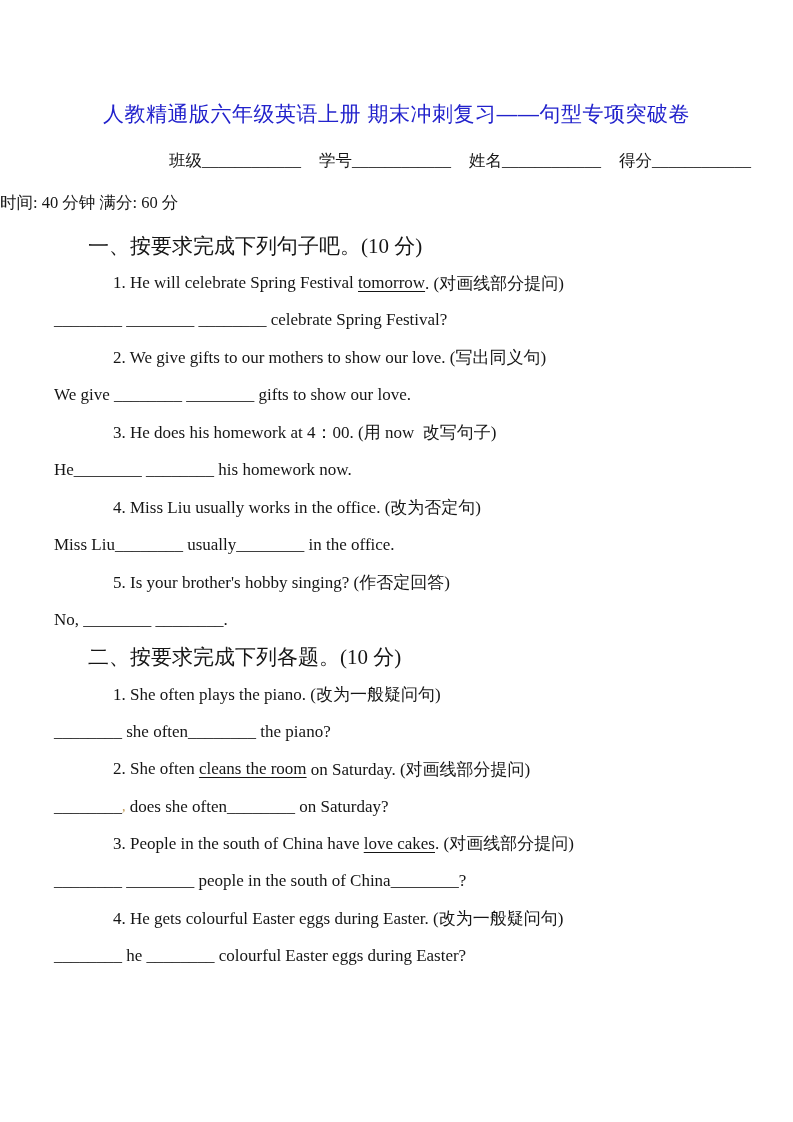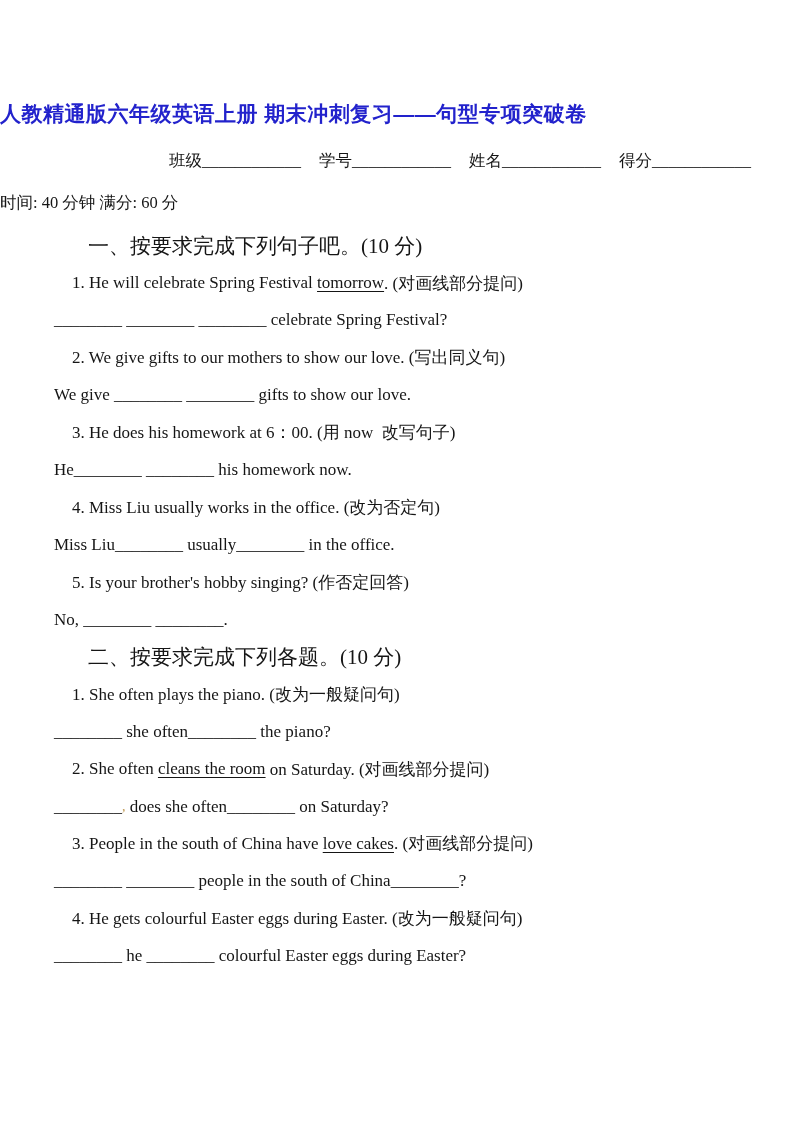--- a/index.html
+++ b/index.html
@@ -8,22 +8,23 @@
     background: #ffffff;
     font-family: "Liberation Serif", "DejaVu Serif", serif;
     color: #151515;
     overflow: hidden;
   }
   .page { position: relative; width: 793px; height: 1122px; background: #fff; }
 
   .title {
     margin: 0;
     padding-top: 100px;
+    text-align: center;
     font-family: "Liberation Sans", "DejaVu Sans", sans-serif;
-    font-weight: bold;
+    font-weight: normal;
     font-size: 21px;
     letter-spacing: 0.5px;
     color: #2222cc;
     height: 28px;
     line-height: 28px;
   }
 
   .form-line {
     margin-top: 20px;
     padding-left: 125px;
@@ -46,21 +47,21 @@
 
   .content { margin-top: 11px; }
   .line {
     height: 37.4px;
     display: flex;
     align-items: center;
     white-space: pre-wrap;
     font-size: 17px;
   }
   .line.heading  { padding-left: 88px; font-size: 21px; text-align: right; }
-  .line.question { padding-left: 72px; }
+  .line.question { padding-left: 113px; }
   .line.answer   { padding-left: 54px; }
 
   .u { text-decoration: underline; text-underline-offset: 3px; }
   .faint { color: #c09a55; font-size: 14px; }
 </style>
 </head>
 <body>
 
 <div class="page">
   <h1 class="title">人教精通版六年级英语上册 期末冲刺复习——句型专项突破卷</h1>
@@ -73,21 +74,21 @@
     </div>
 
   <div class="meta-line">时间: 40 分钟  满分: 60 分</div>
 
   <div class="content" id="content">
       <div class="line heading">一、按要求完成下列句子吧。(10 分)</div>
       <div class="line question"><span>1. He will celebrate Spring Festival </span><span class="u">tomorrow</span><span>. (对画线部分提问)</span></div>
       <div class="line answer"><span>________ ________ ________ celebrate Spring Festival?</span></div>
       <div class="line question"><span>2. We give gifts to our mothers to show our love. (写出同义句)</span></div>
       <div class="line answer"><span>We give ________ ________ gifts to show our love.</span></div>
-      <div class="line question"><span>3. He does his homework at 6：00. (用 now  改写句子)</span></div>
+      <div class="line question"><span>3. He does his homework at 4：00. (用 now  改写句子)</span></div>
       <div class="line answer"><span>He________ ________ his homework now.</span></div>
       <div class="line question"><span>4. Miss Liu usually works in the office. (改为否定句)</span></div>
       <div class="line answer"><span>Miss Liu________ usually________ in the office.</span></div>
       <div class="line question"><span>5. Is your brother's hobby singing? (作否定回答)</span></div>
       <div class="line answer"><span>No, ________ ________.</span></div>
       <div class="line heading">二、按要求完成下列各题。(10 分)</div>
       <div class="line question"><span>1. She often plays the piano. (改为一般疑问句)</span></div>
       <div class="line answer"><span>________ she often________ the piano?</span></div>
       <div class="line question"><span>2. She often </span><span class="u">cleans the room</span><span> on Saturday. (对画线部分提问)</span></div>
       <div class="line answer"><span>________</span><span class="faint">,</span><span> does she often________ on Saturday?</span></div>

